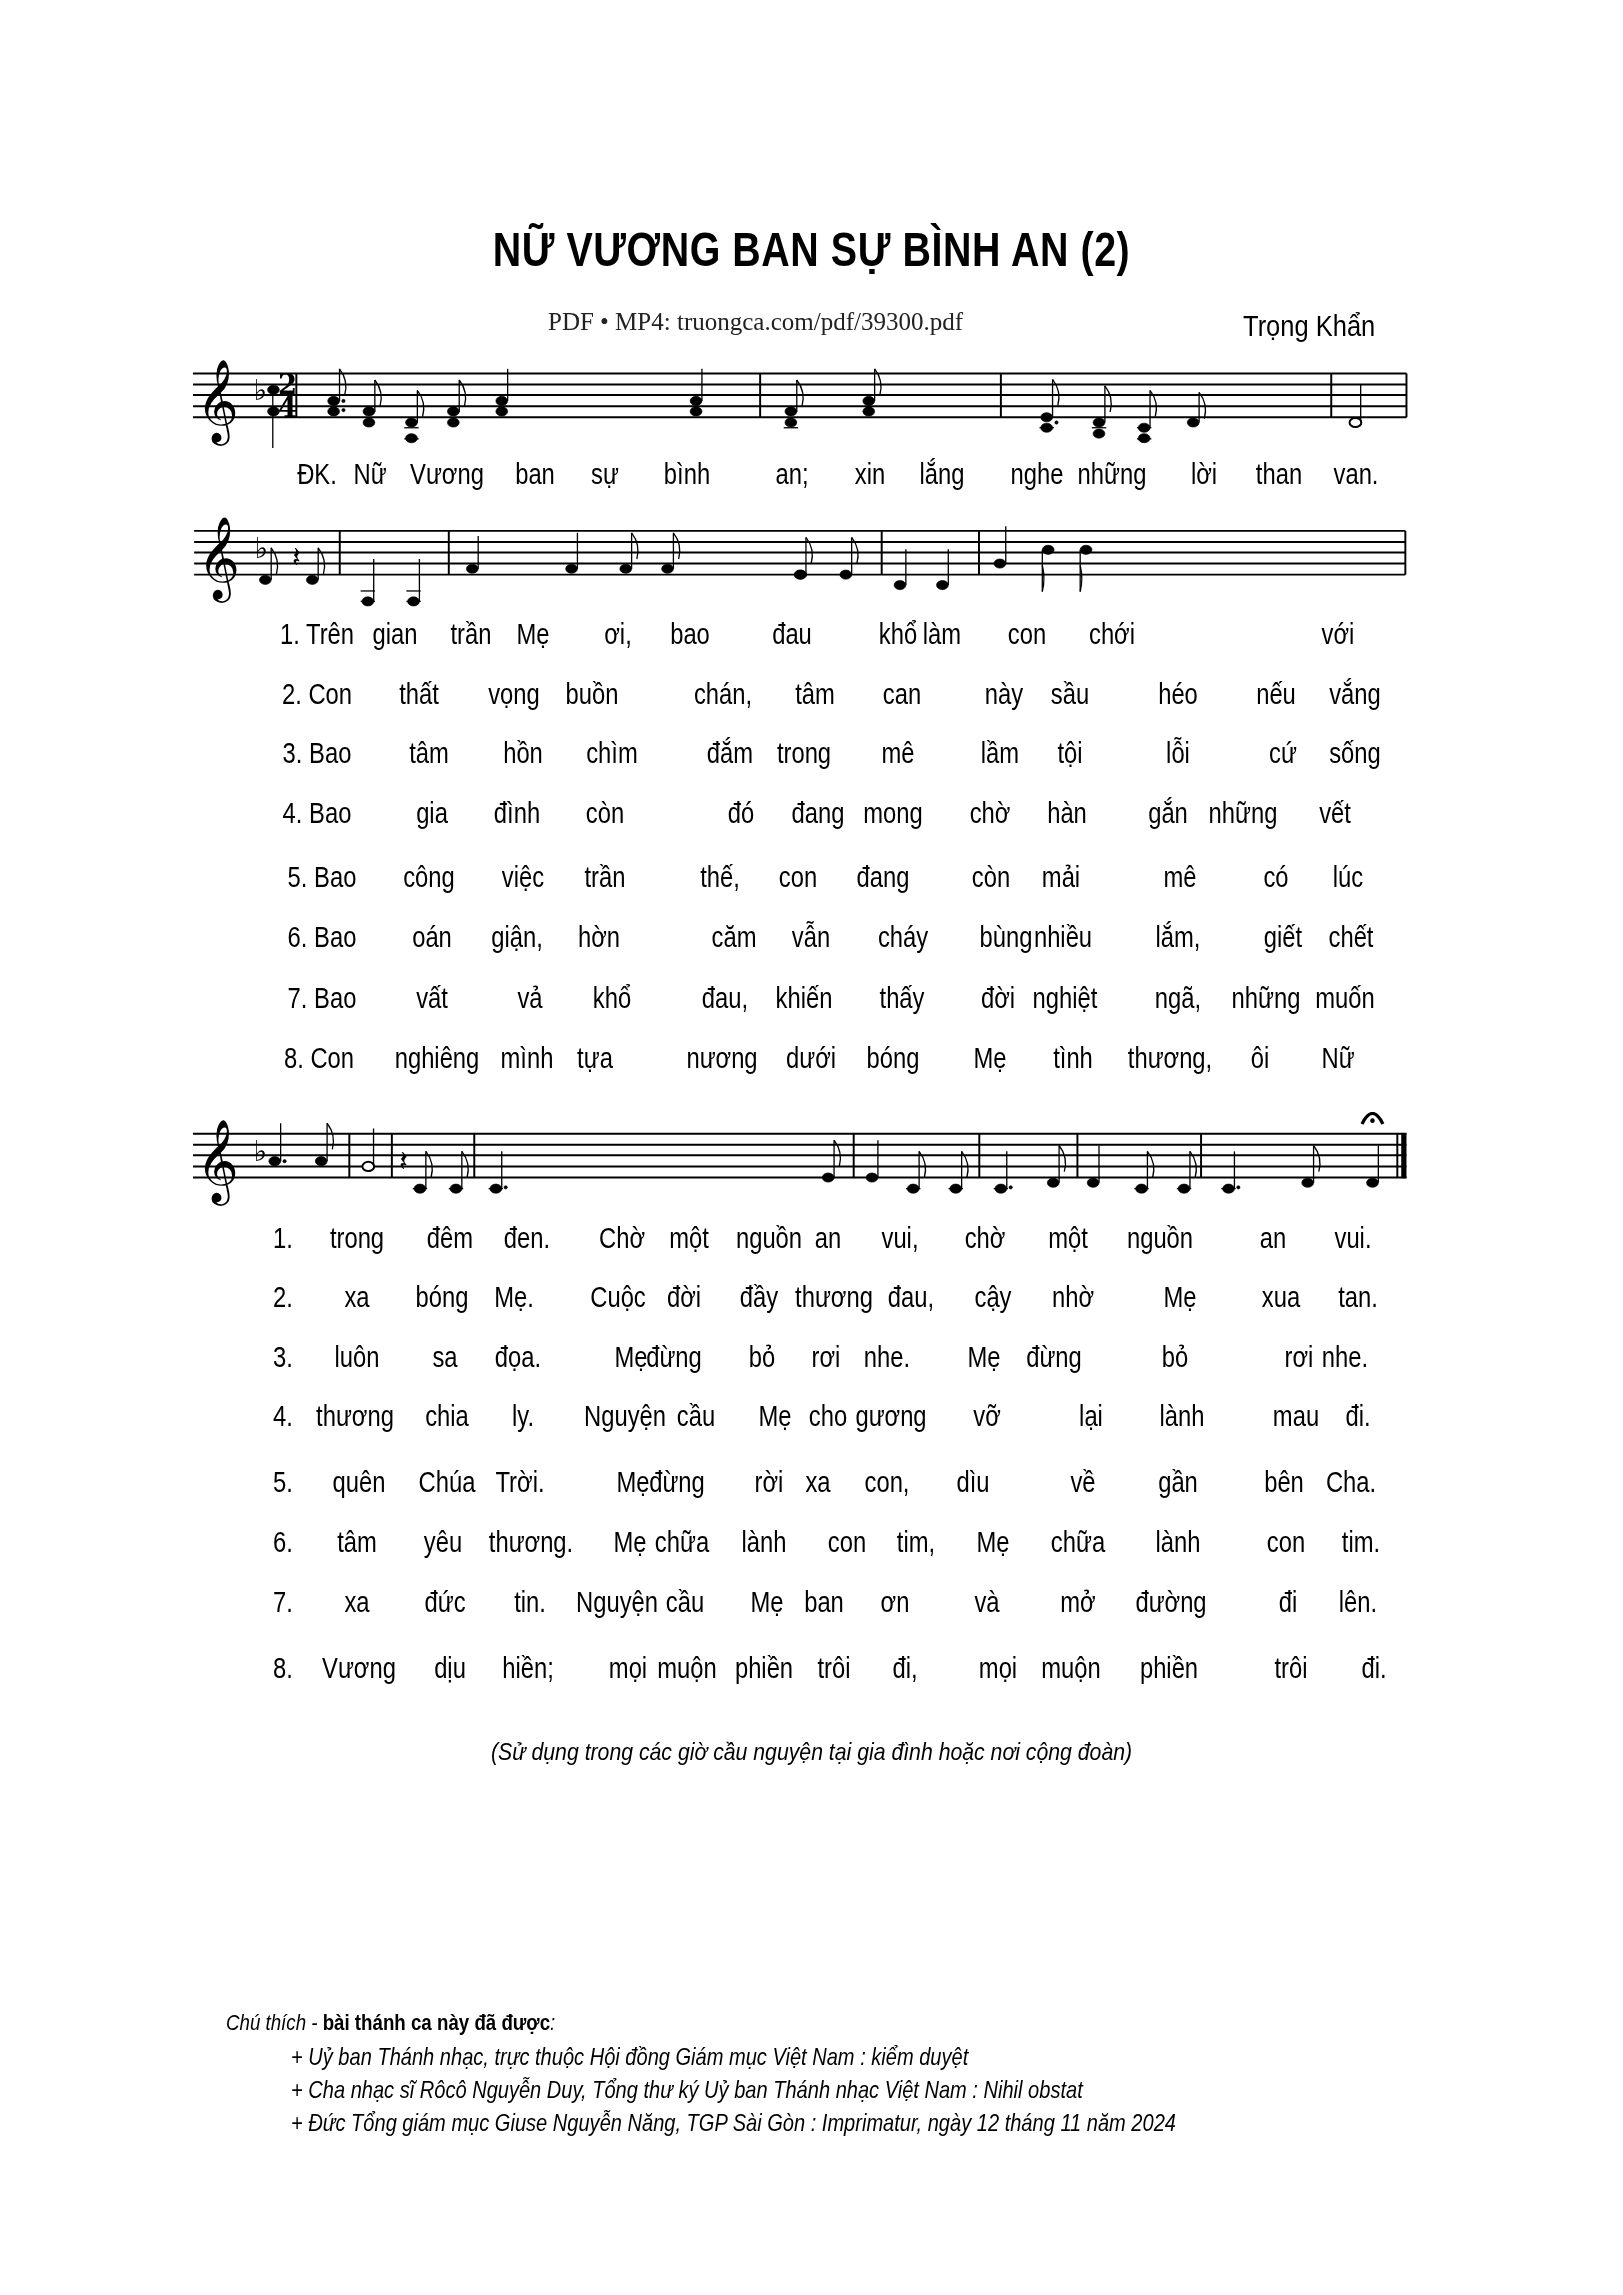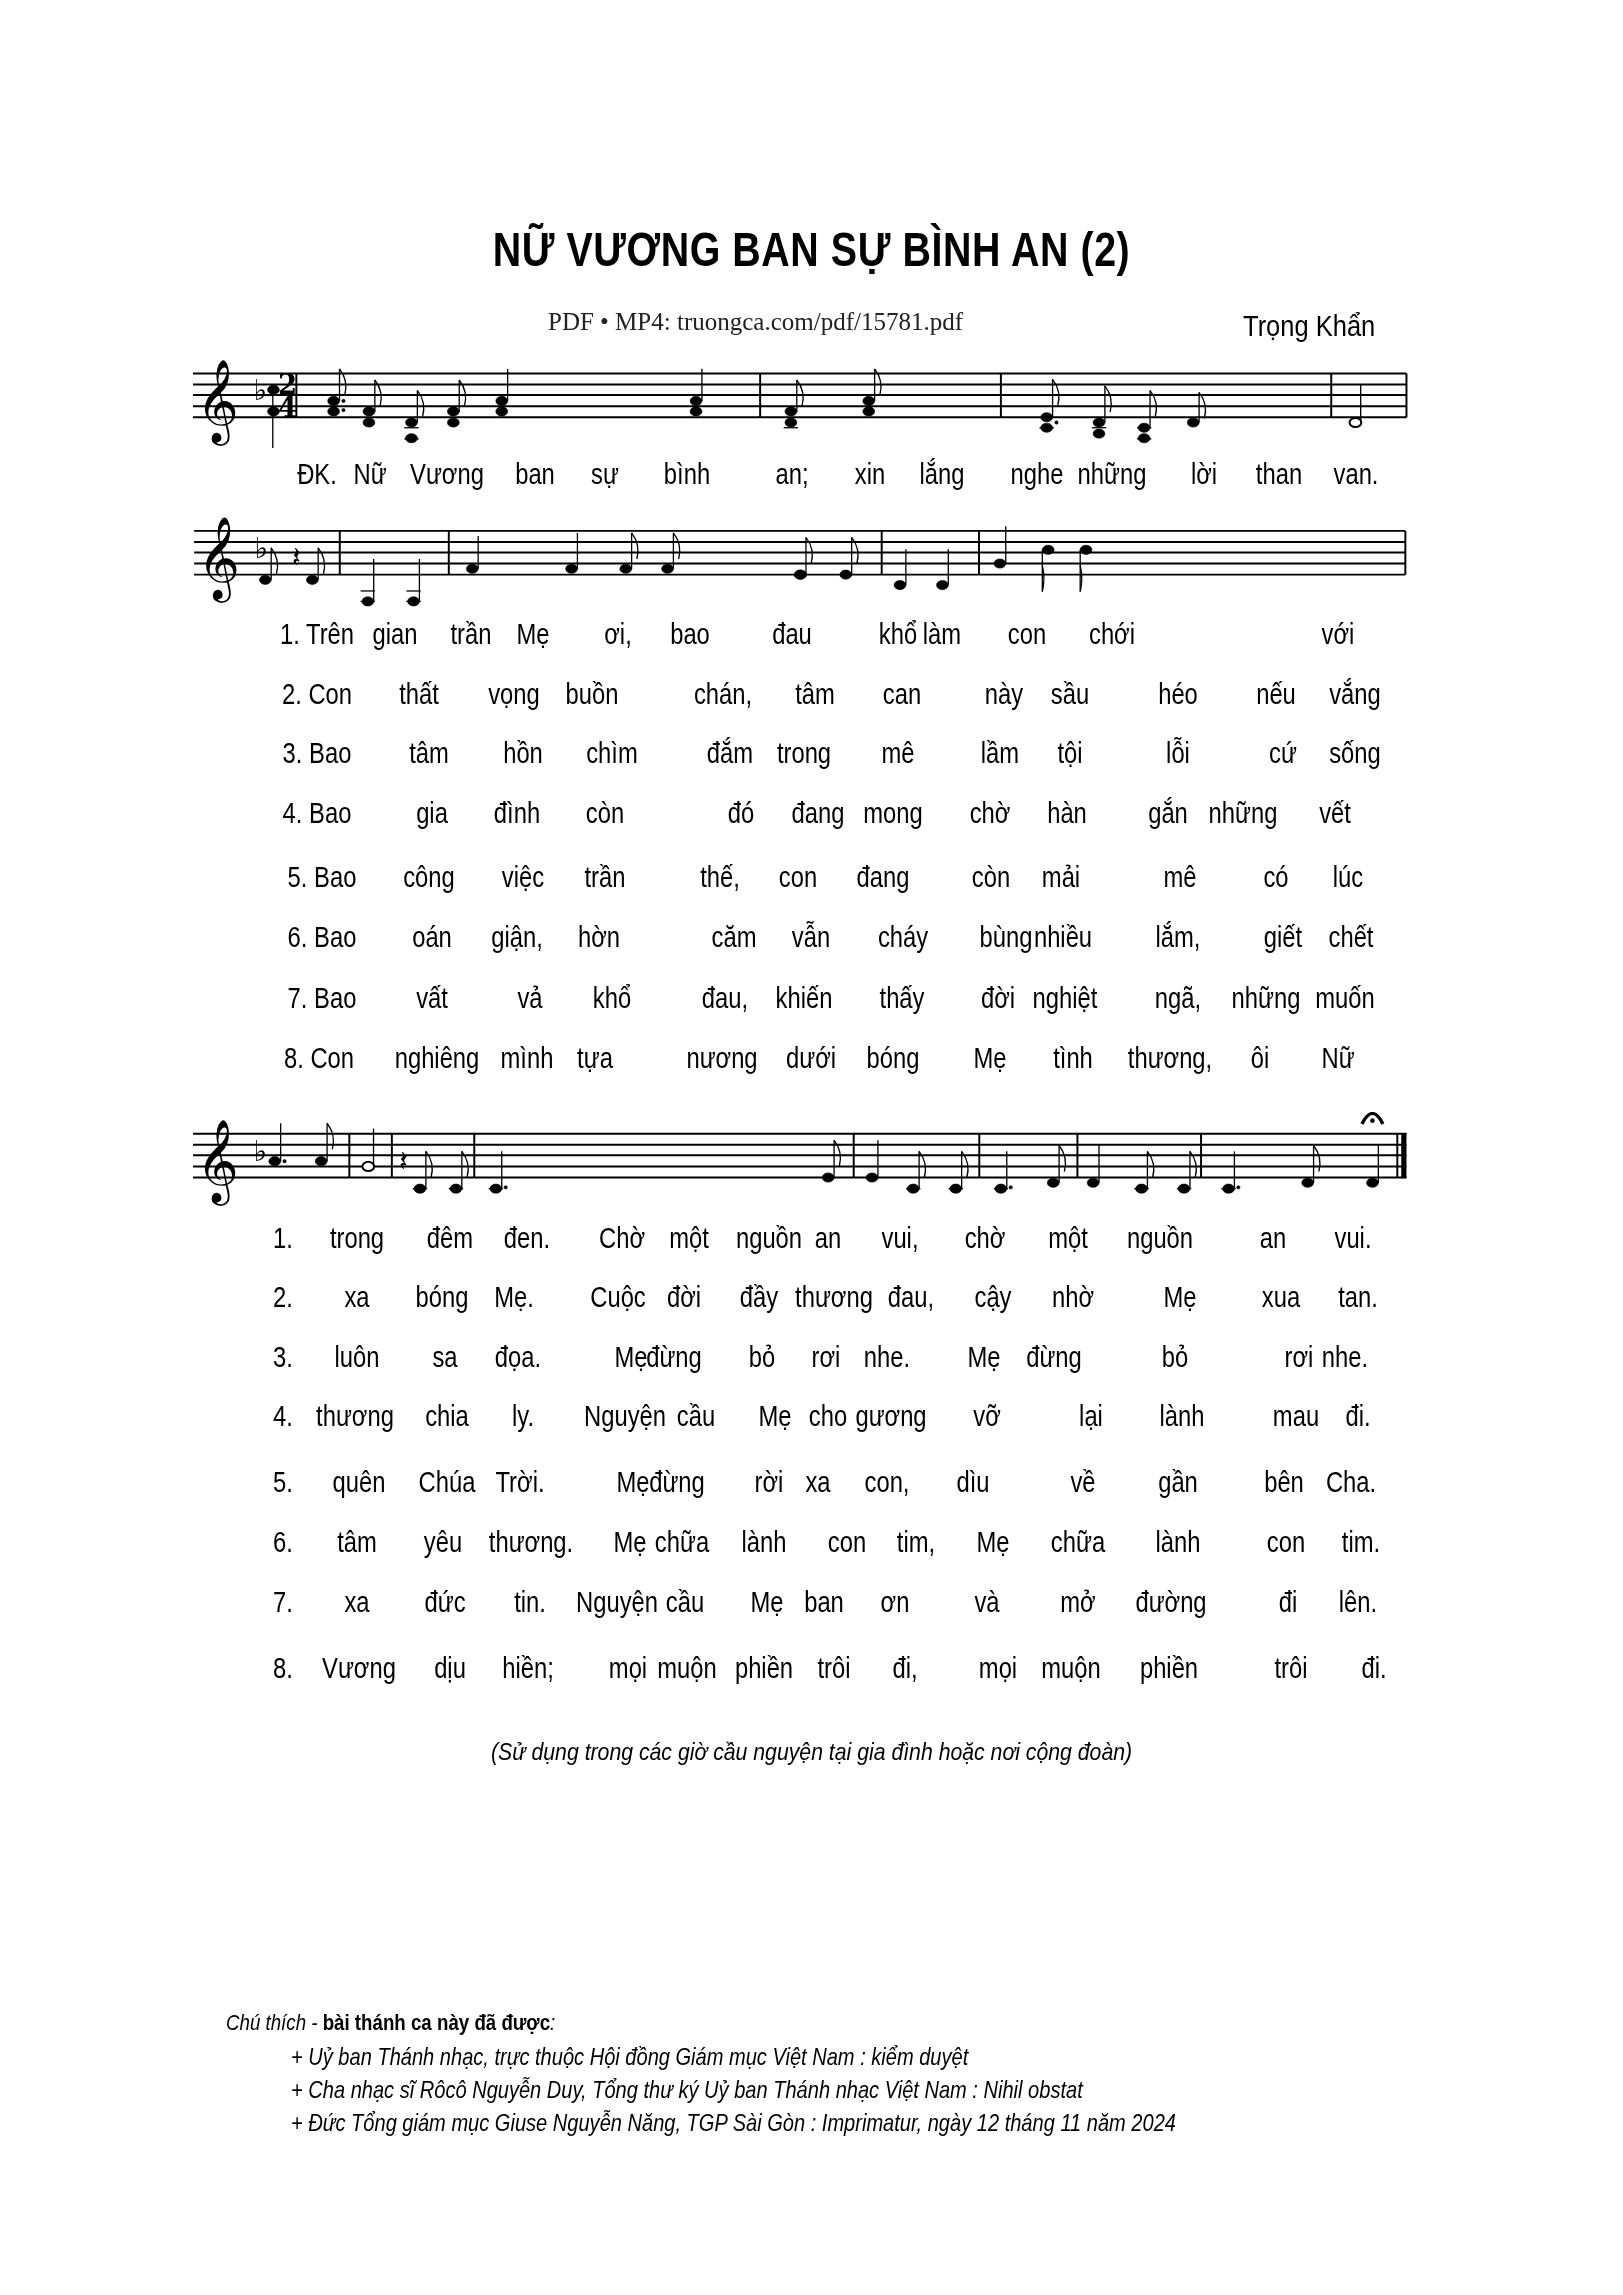--- a/index.html
+++ b/index.html
@@ -14,21 +14,21 @@
   .usage { left: 0; width: 1623px; top: 1739px; text-align: center; font-family: "Liberation Sans", sans-serif; font-style: italic; font-size: 23.6px; transform: scaleX(0.9); transform-origin: center; }
   .notes-head { left: 226px; top: 2010px; font-family: "Liberation Sans", sans-serif; font-size: 22px; transform: scaleX(0.85); transform-origin: left; }
   .notes-head .it { font-style: italic; }
   .notes-head .bd { font-weight: bold; font-style: normal; }
   .notes-item { left: 291px; font-family: "Liberation Sans", sans-serif; font-style: italic; font-size: 23.6px; transform: scaleX(0.85); transform-origin: left; }
 </style>
 </head>
 <body>
 
 <div class="abs title">NỮ VƯƠNG BAN SỰ BÌNH AN (2)</div>
-<div class="abs source">PDF • MP4: truongca.com/pdf/15781.pdf</div>
+<div class="abs source">PDF • MP4: truongca.com/pdf/39300.pdf</div>
 <div class="abs composer">Trọng Khẩn</div>
 
 <svg class="staff-svg" width="1623" height="105" style="top:353px" viewBox="0 540 2481 160">
   <g stroke="#000" stroke-width="3">
     <line x1="295" y1="571" x2="2150" y2="571"></line>
     <line x1="295" y1="588" x2="2150" y2="588"></line>
     <line x1="295" y1="604" x2="2150" y2="604"></line>
     <line x1="295" y1="621" x2="2150" y2="621"></line>
     <line x1="295" y1="638" x2="2150" y2="638"></line>
     <line x1="453" y1="571" x2="453" y2="638"></line>

